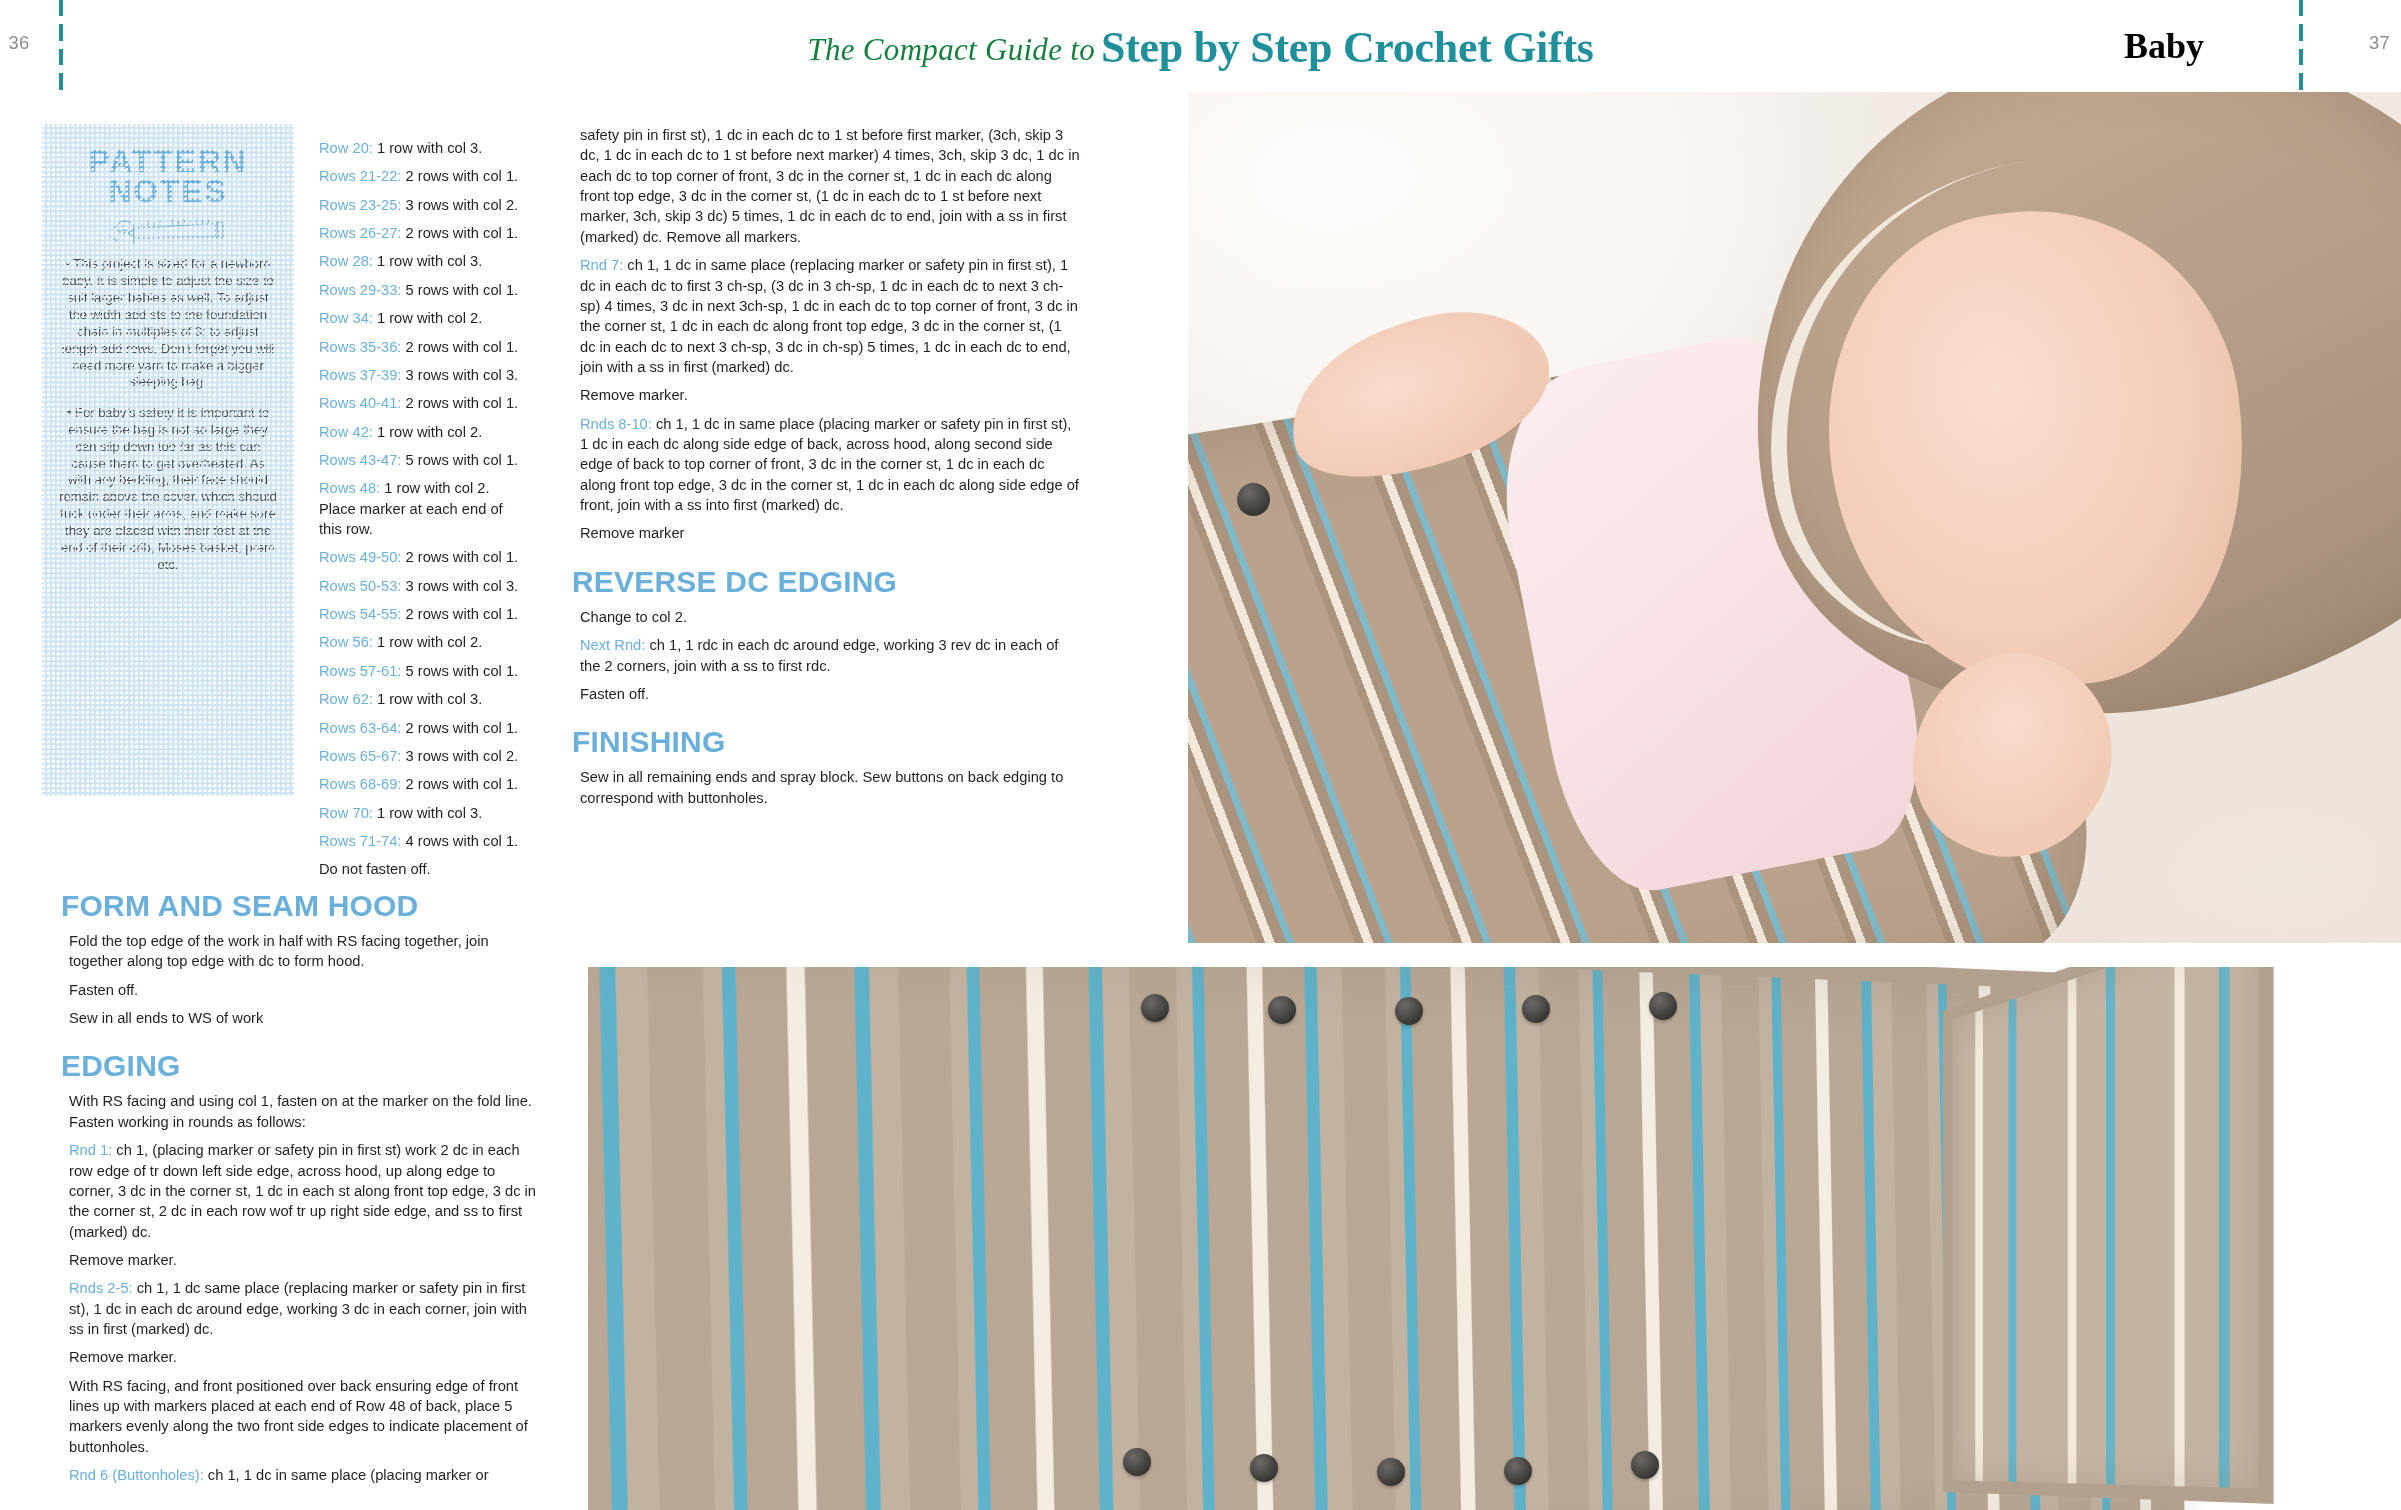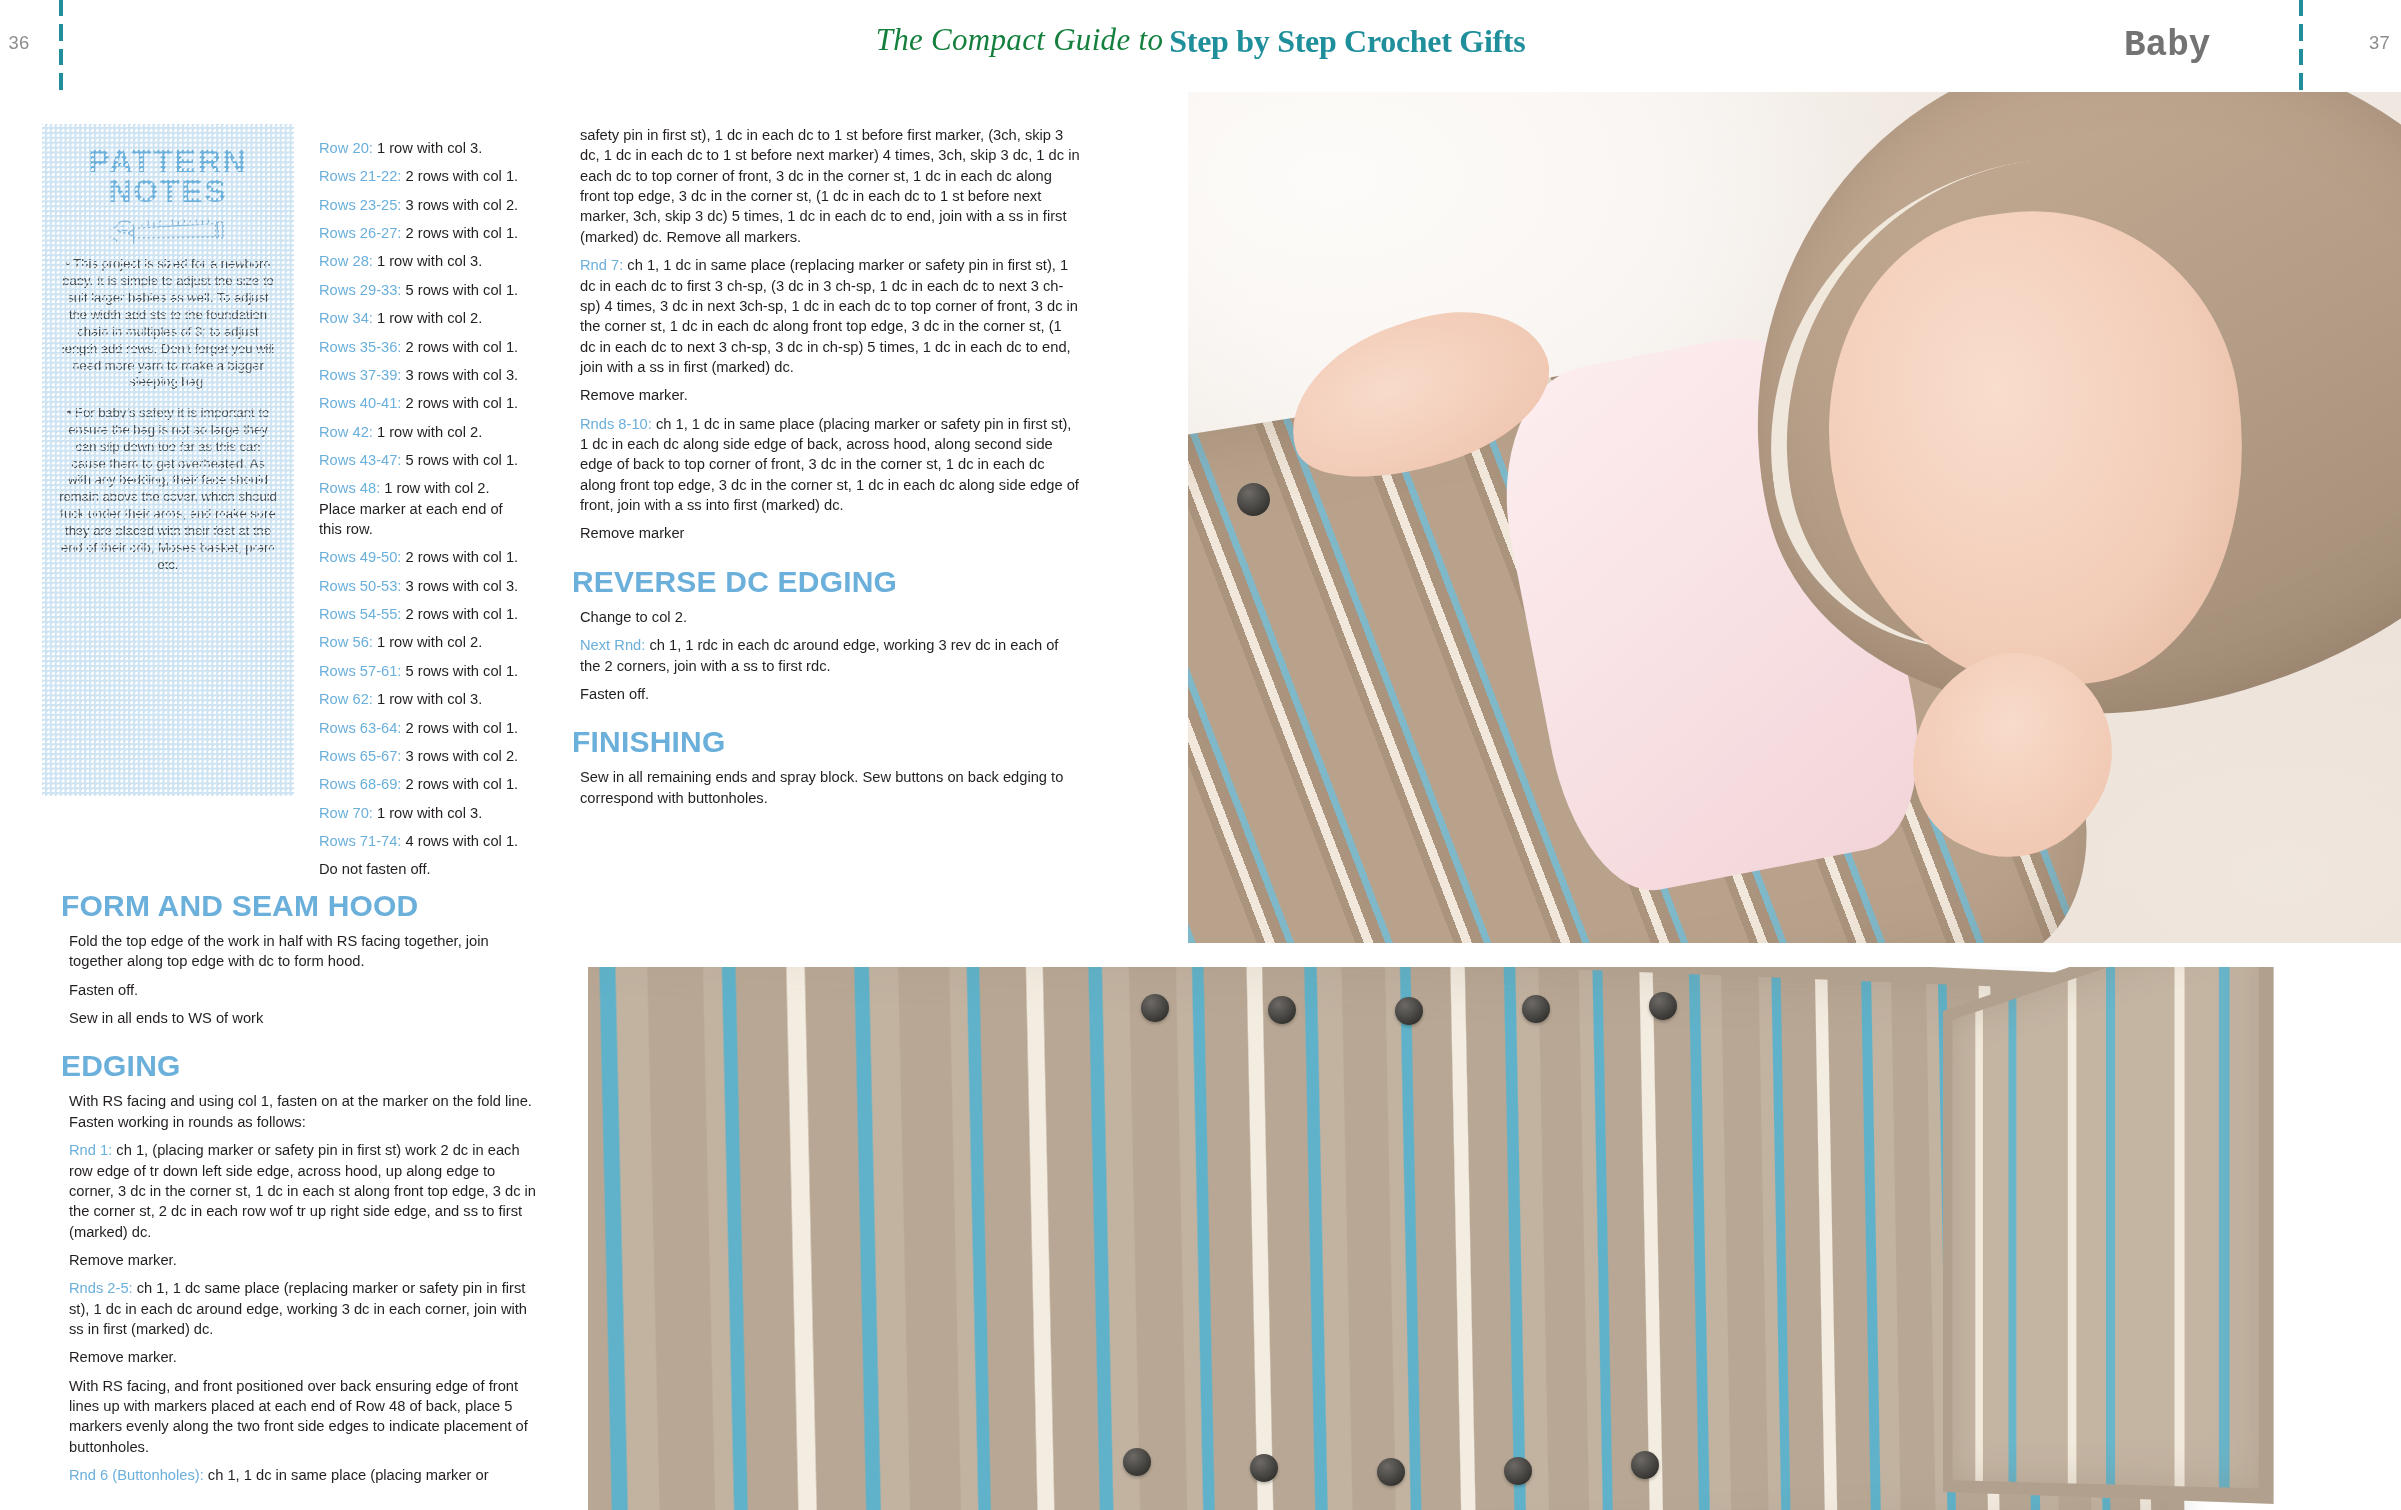--- a/index.html
+++ b/index.html
@@ -53,33 +53,33 @@
     font-family: "Liberation Serif", serif;
     font-style: italic;
     font-size: 31px;
     color: #15803d;
     letter-spacing: 0.3px;
     vertical-align: 2.4px;
   }
   .runhead .title {
     font-family: "Liberation Serif", serif;
     font-weight: bold;
-    font-size: 32px;
+    font-size: 44px;
     color: #1f8f9c;
     letter-spacing: -0.3px;
     margin-left: 6.1px;
   }
   .chapter {
     position: absolute;
     top: 24.5px;
     left: 2124px;
-    font-family: Liberation Mono, monospace;
+    font-family: Liberation Serif, serif;
     font-weight: bold;
     font-size: 36px;
-    color: #737373;
+    color: #000000;
     letter-spacing: 0px;
   }
 
   
   .notes-box {
     position: absolute;
     left: 42px;
     top: 124px;
     width: 252px;
     height: 672px;

